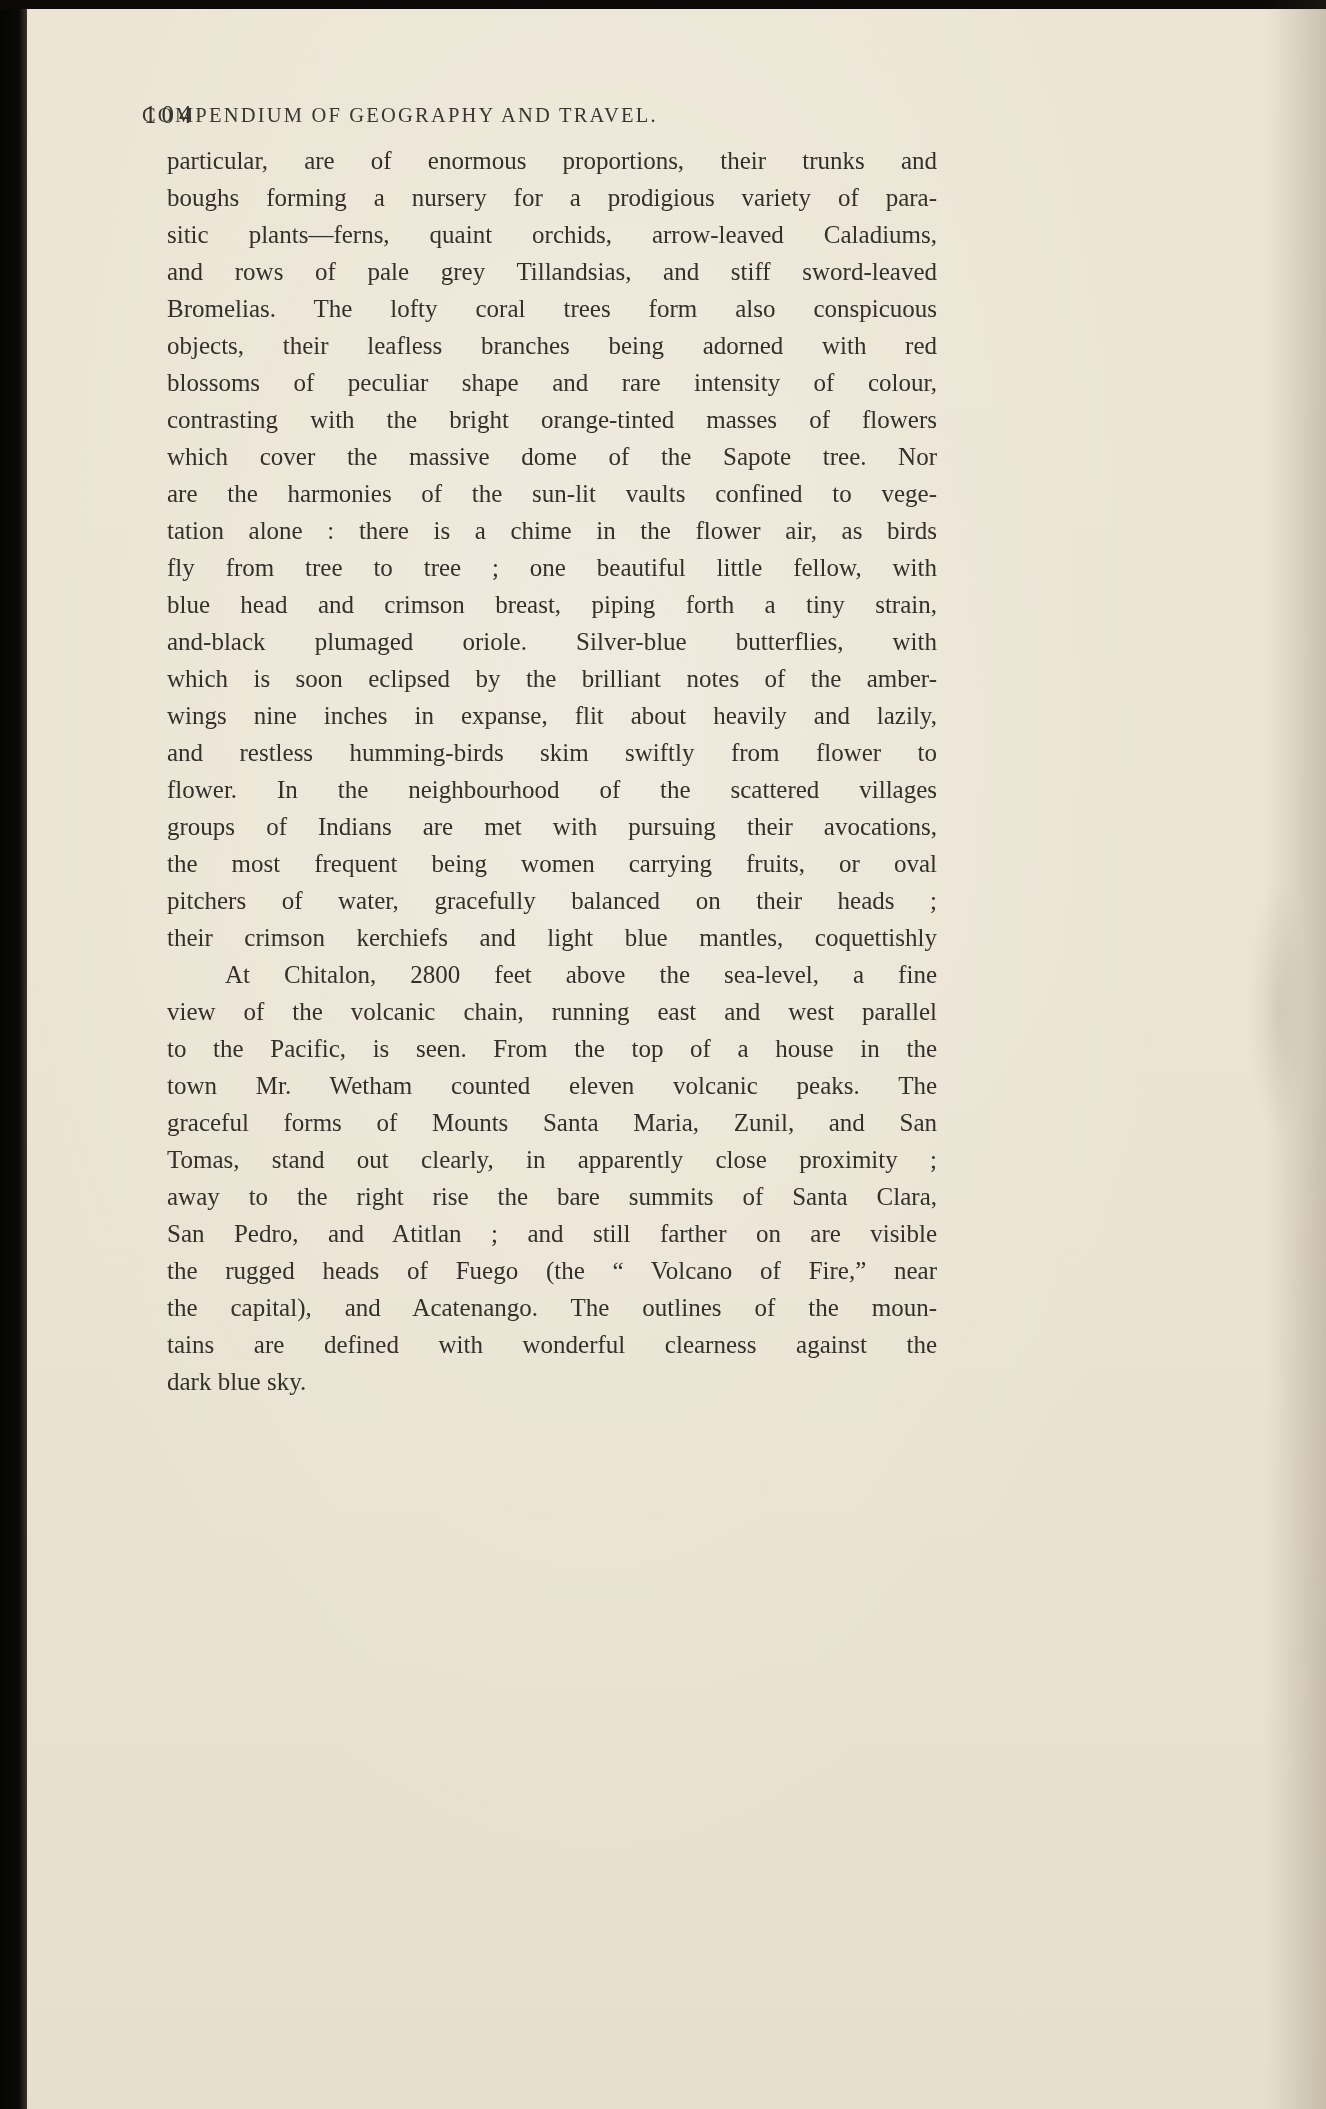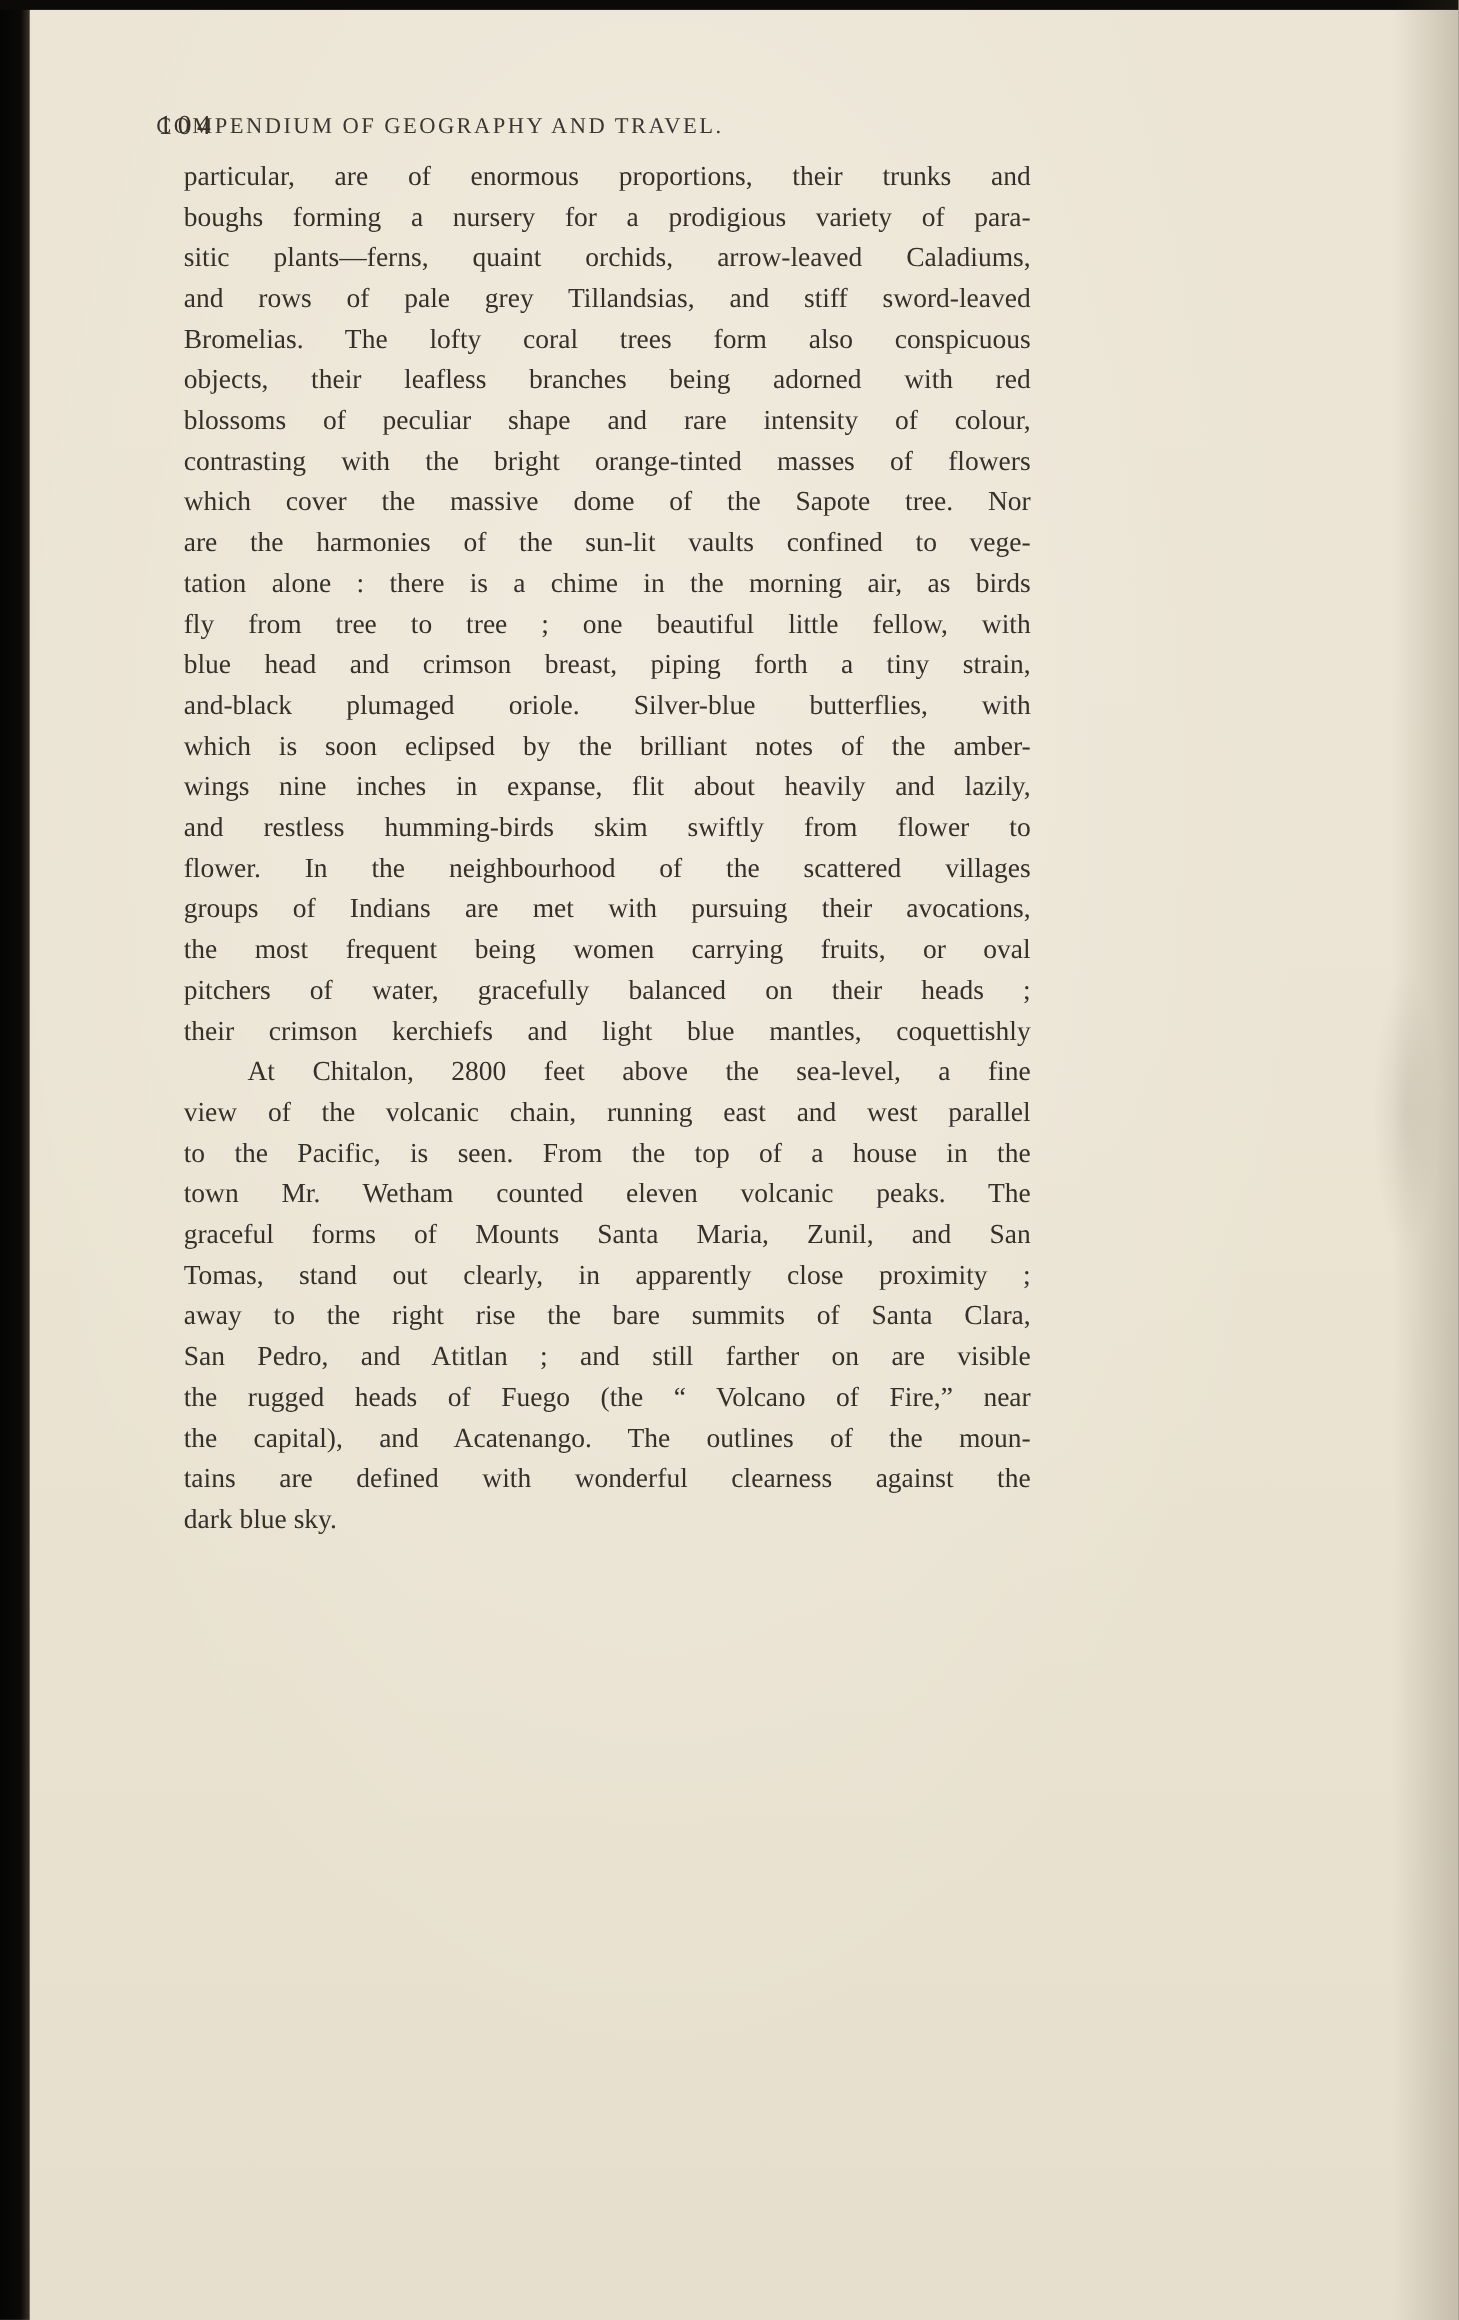--- a/index.html
+++ b/index.html
@@ -117,21 +117,21 @@
       <div class="line">particular, are of enormous proportions, their trunks and</div>
       <div class="line">boughs forming a nursery for a prodigious variety of para-</div>
       <div class="line">sitic plants—ferns, quaint orchids, arrow-leaved Caladiums,</div>
       <div class="line">and rows of pale grey Tillandsias, and stiff sword-leaved</div>
       <div class="line">Bromelias. The lofty coral trees form also conspicuous</div>
       <div class="line">objects, their leafless branches being adorned with red</div>
       <div class="line">blossoms of peculiar shape and rare intensity of colour,</div>
       <div class="line">contrasting with the bright orange-tinted masses of flowers</div>
       <div class="line">which cover the massive dome of the Sapote tree. Nor</div>
       <div class="line">are the harmonies of the sun-lit vaults confined to vege-</div>
-      <div class="line">tation alone : there is a chime in the morning air, as birds</div>
+      <div class="line">tation alone : there is a chime in the flower air, as birds</div>
       <div class="line">fly from tree to tree ; one beautiful little fellow, with</div>
       <div class="line">blue head and crimson breast, piping forth a tiny strain,</div>
       <div class="line">and-black plumaged oriole. Silver-blue butterflies, with</div>
       <div class="line">which is soon eclipsed by the brilliant notes of the amber-</div>
       <div class="line">wings nine inches in expanse, flit about heavily and lazily,</div>
       <div class="line">and restless humming-birds skim swiftly from flower to</div>
       <div class="line">flower. In the neighbourhood of the scattered villages</div>
       <div class="line">groups of Indians are met with pursuing their avocations,</div>
       <div class="line">the most frequent being women carrying fruits, or oval</div>
       <div class="line">pitchers of water, gracefully balanced on their heads ;</div>

